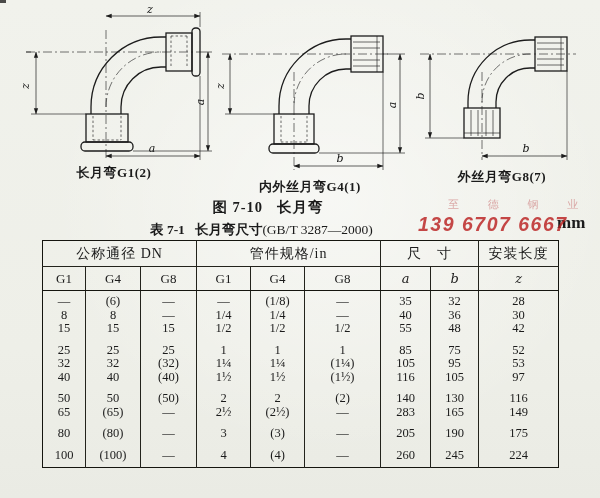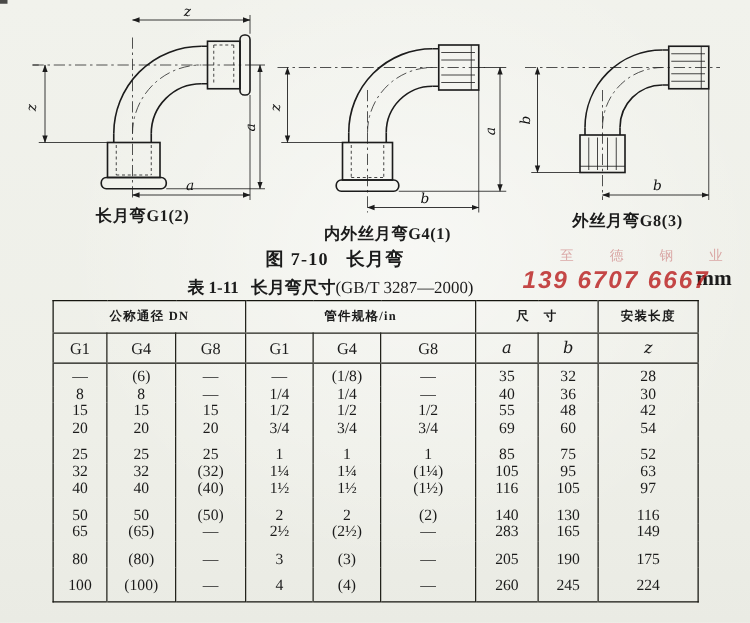--- a/index.html
+++ b/index.html
@@ -47,21 +47,21 @@
        letter-spacing:1.5px;opacity:0.8;white-space:nowrap;
        font-family:"Liberation Sans","DejaVu Sans",sans-serif;}
 
   
   table.spec{position:absolute;left:42px;top:240px;width:516px;
     border-collapse:collapse;table-layout:fixed;
     border:1.6px solid #15150f;
     font-size:12.5px;line-height:13.5px;text-align:center;}
   table.spec th,table.spec td{border-left:1px solid #23231c;padding:0;}
   table.spec th:first-child,table.spec td:first-child{border-left:none;}
-  table.spec thead tr.hrow1 th{height:25px;font-size:10px;font-weight:700;
+  table.spec thead tr.hrow1 th{height:25px;font-size:14px;font-weight:400;
     border-bottom:1px solid #23231c;letter-spacing:1px;}
   table.spec thead tr.hrow2 th{height:23px;font-weight:400;font-size:13px;
     border-bottom:1.6px solid #15150f;}
   table.spec thead th.it{font-style:italic;font-family:"DejaVu Serif",serif;}
   table.spec tbody td{height:13.5px;}
   table.spec tbody tr:first-child td{padding-top:8px;}
   table.spec tbody.g1 tr:first-child td{padding-top:4px;}
   table.spec tbody:last-of-type tr:last-child td{padding-bottom:5px;}
 </style>
 </head>
@@ -184,30 +184,30 @@
       <line class="thin" x1="149" y1="23" x2="149" y2="57"></line>
 
       <line class="thin" x1="13" y1="124" x2="52" y2="124"></line>
       <line class="dim" x1="18" y1="40" x2="18" y2="124" marker-start="url(#ar3)" marker-end="url(#ar3)"></line>
       <text class="dl" transform="rotate(-90 12 82)" x="12" y="82" text-anchor="middle">b</text>
 
       <line class="thin" x1="155" y1="57" x2="155" y2="146"></line>
       <line class="dim" x1="70" y1="142" x2="155" y2="142" marker-start="url(#ar3)" marker-end="url(#ar3)"></line>
       <text class="dl" x="114" y="138" text-anchor="middle">b</text>
     </svg>
-    <div class="fig-label">外丝月弯G8(3)</div>
+    <div class="fig-label">外丝月弯G8(7)</div>
   </div>
 </div>
 
 <div class="fig-caption">
   <span>图 7-10</span><span class="sp"></span><span>长月弯</span>
 </div>
 
 <div class="table-title">
-  <span class="tt-b">表 1-11</span><span class="tt-sp"></span><span class="tt-b">长月弯尺寸</span><span>(GB/T 3287—2000)</span>
+  <span class="tt-b">表 7-1</span><span class="tt-sp"></span><span class="tt-b">长月弯尺寸</span><span>(GB/T 3287—2000)</span>
 </div>
 
 <div class="unit-label">mm</div>
 
 <div class="wm1" style="color: rgb(209, 138, 138);">至 德 钢 业</div>
 <div class="wm2" style="color: #b91c1c; font-style: italic;">139 6707 6667</div>
 
 <table class="spec">
   <colgroup>
     <col style="width:43px">
@@ -266,31 +266,20 @@
         <td>15</td>
         <td>15</td>
         <td>15</td>
         <td>1/2</td>
         <td>1/2</td>
         <td>1/2</td>
         <td>55</td>
         <td>48</td>
         <td>42</td>
       </tr>
-      <tr>
-        <td>20</td>
-        <td>20</td>
-        <td>20</td>
-        <td>3/4</td>
-        <td>3/4</td>
-        <td>3/4</td>
-        <td>69</td>
-        <td>60</td>
-        <td>54</td>
-      </tr>
     </tbody>
     <tbody class="g2">
       <tr>
         <td>25</td>
         <td>25</td>
         <td>25</td>
         <td>1</td>
         <td>1</td>
         <td>1</td>
         <td>85</td>
@@ -299,21 +288,21 @@
       </tr>
       <tr>
         <td>32</td>
         <td>32</td>
         <td>(32)</td>
         <td>1¼</td>
         <td>1¼</td>
         <td>(1¼)</td>
         <td>105</td>
         <td>95</td>
-        <td>63</td>
+        <td>53</td>
       </tr>
       <tr>
         <td>40</td>
         <td>40</td>
         <td>(40)</td>
         <td>1½</td>
         <td>1½</td>
         <td>(1½)</td>
         <td>116</td>
         <td>105</td>

